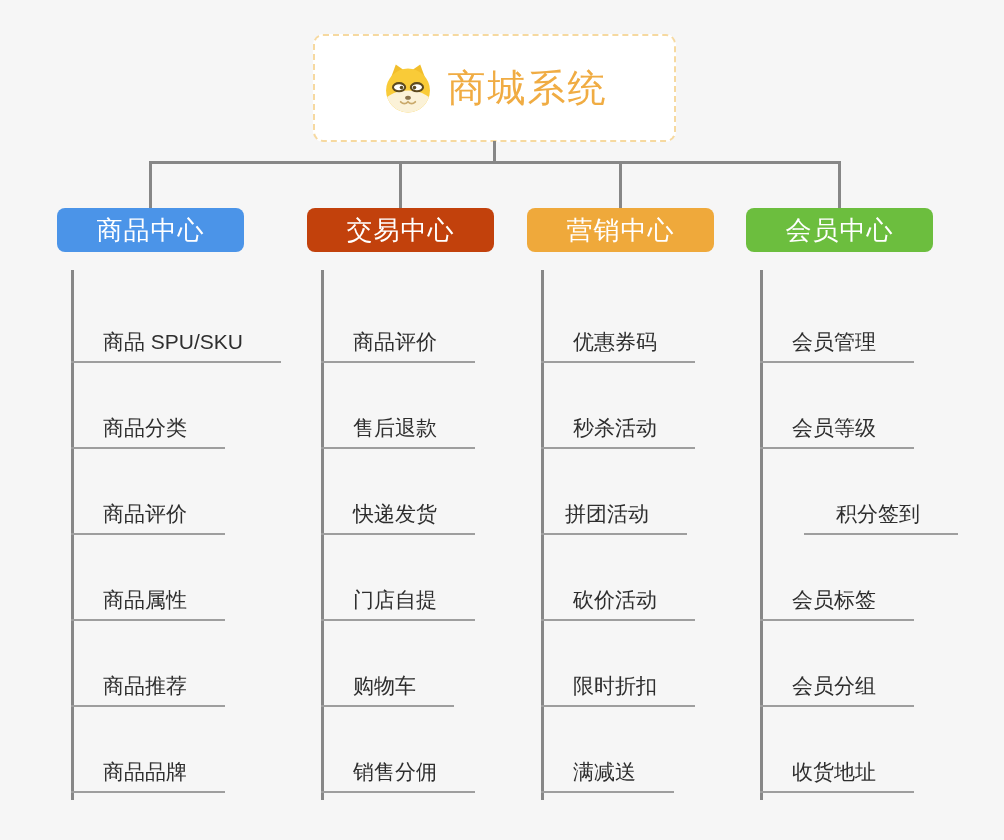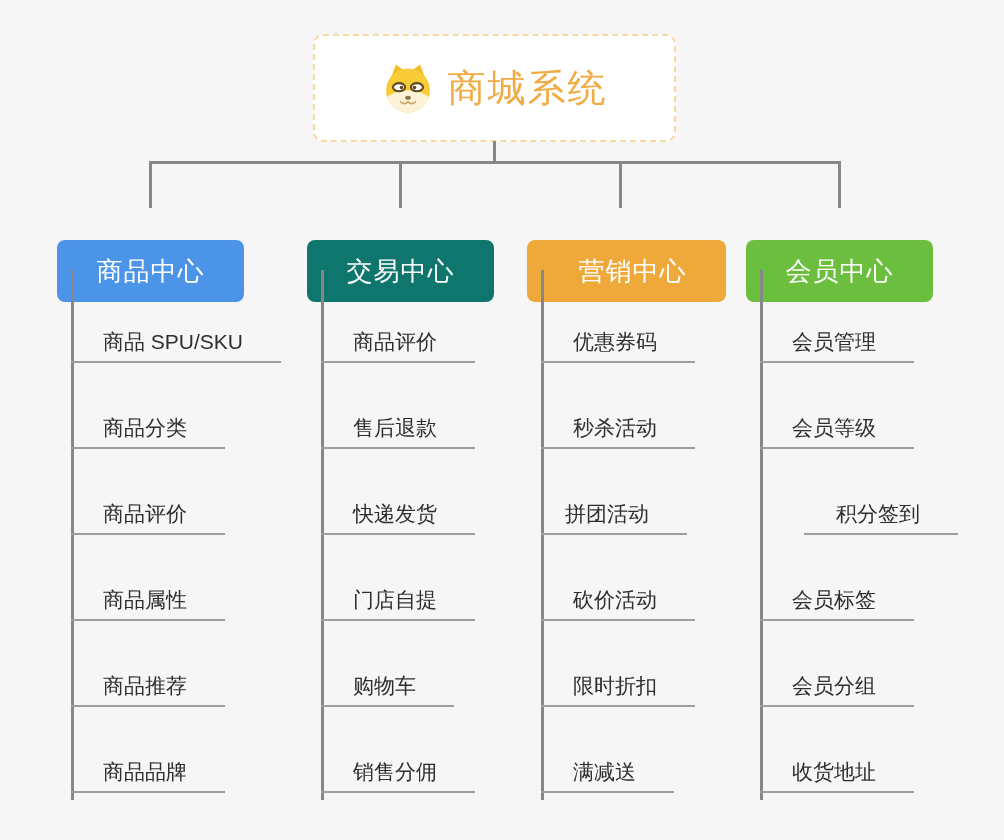--- a/index.html
+++ b/index.html
@@ -46,30 +46,29 @@
   .drop-3 { left: 838px; }
 
   
   .branch { position: absolute; top: 208px; }
   .branch-0 { left: 57px; }
   .branch-1 { left: 307px; }
   .branch-2 { left: 527px; }
   .branch-3 { left: 746px; }
 
   .branch-box {
-    width: 187px; height: 62px;
+    width: 187px; height: 44px;
     border-radius: 8px;
     display: flex;
     align-items: center;
     justify-content: center;
     color: #FFFFFF;
     font-size: 26px;
     letter-spacing: 1px;
     white-space: nowrap;
-    margin-top: 32px;
   }
 
   .spine {
     position: absolute;
     left: 14px; top: 62px;
     width: 3px; height: 530px;
     background: #878787;
   }
 
   .leaves {
@@ -130,34 +129,34 @@
       <div class="leaf" style="border-bottom-color: rgb(158, 158, 158);">商品 SPU/SKU</div>
       <div class="leaf" style="border-bottom-color: rgb(158, 158, 158);">商品分类</div>
       <div class="leaf" style="border-bottom-color: rgb(158, 158, 158);">商品评价</div>
       <div class="leaf" style="border-bottom-color: rgb(158, 158, 158);">商品属性</div>
       <div class="leaf" style="border-bottom-color: rgb(158, 158, 158);">商品推荐</div>
       <div class="leaf" style="border-bottom-color: rgb(158, 158, 158);">商品品牌</div>
     </div>
   </div>
 
   <div class="branch branch-1">
-    <div class="branch-box" style="background-color: #0f766e;">交易中心</div>
+    <div class="branch-box" style="background-color: #c2410c;">交易中心</div>
     <div class="spine" style="background-color: rgb(135, 135, 135);"></div>
     <div class="leaves">
       <div class="leaf" style="border-bottom-color: rgb(158, 158, 158);">商品评价</div>
       <div class="leaf" style="border-bottom-color: rgb(158, 158, 158);">售后退款</div>
       <div class="leaf" style="border-bottom-color: rgb(158, 158, 158);">快递发货</div>
       <div class="leaf" style="border-bottom-color: rgb(158, 158, 158);">门店自提</div>
       <div class="leaf" style="border-bottom-color: rgb(158, 158, 158);">购物车</div>
       <div class="leaf" style="border-bottom-color: rgb(158, 158, 158);">销售分佣</div>
     </div>
   </div>
 
   <div class="branch branch-2">
-    <div class="branch-box" style="background-color: rgb(239, 169, 59); padding-left: 12px;">营销中心</div>
+    <div class="branch-box" style="background-color: rgb(239, 169, 59);">营销中心</div>
     <div class="spine" style="background-color: rgb(135, 135, 135);"></div>
     <div class="leaves">
       <div class="leaf" style="border-bottom-color: rgb(158, 158, 158);">优惠券码</div>
       <div class="leaf" style="border-bottom-color: rgb(158, 158, 158);">秒杀活动</div>
       <div class="leaf" style="border-bottom-color: rgb(158, 158, 158); padding-left: 24px;">拼团活动</div>
       <div class="leaf" style="border-bottom-color: rgb(158, 158, 158);">砍价活动</div>
       <div class="leaf" style="border-bottom-color: rgb(158, 158, 158);">限时折扣</div>
       <div class="leaf" style="border-bottom-color: rgb(158, 158, 158);">满减送</div>
     </div>
   </div>

